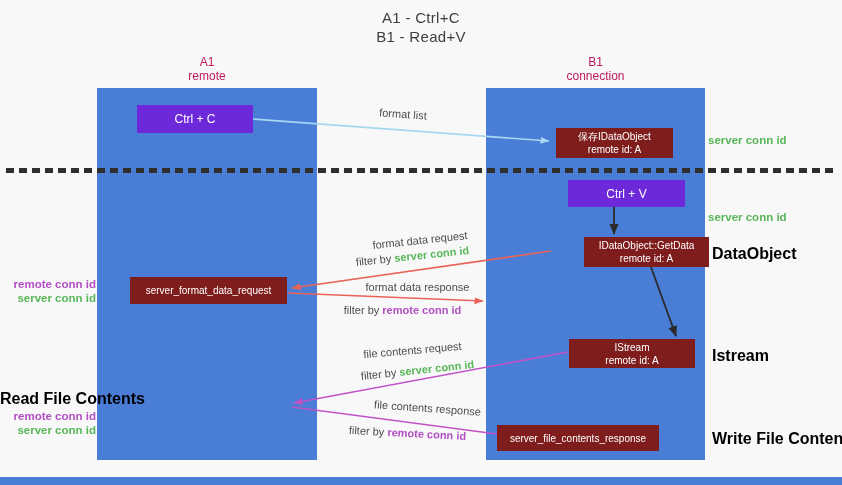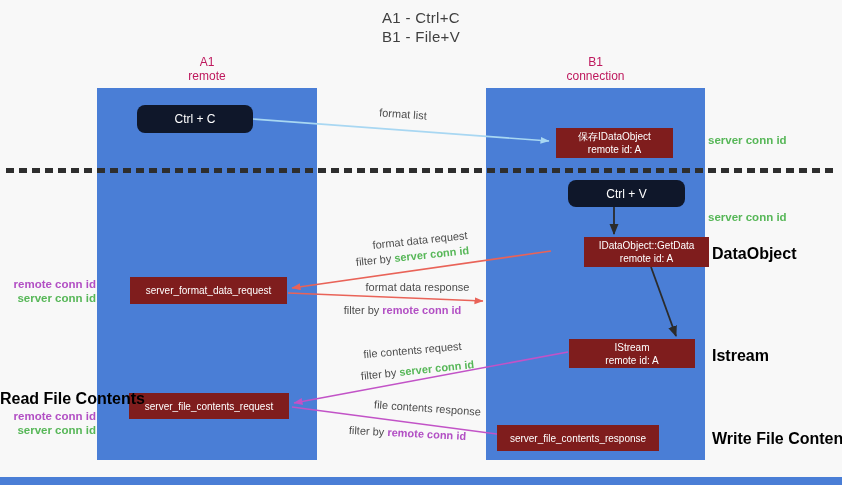--- a/index.html
+++ b/index.html
@@ -12,38 +12,38 @@
   .canvas{position:relative;width:842px;height:429px;}
   .title{position:absolute;top:8px;left:0;width:842px;text-align:center;
          font-size:15px;color:#3f3f3f;line-height:19px;letter-spacing:.3px;}
   .colhead{position:absolute;text-align:center;font-size:12px;color:#be185d;line-height:14px;}
   .lifeline{position:absolute;background:#4a7ed6;}
   .divider{position:absolute;left:6px;top:168px;width:830px;height:5px;
            background:repeating-linear-gradient(90deg,#2e2e2e 0 8px,transparent 8px 13px);}
   .bottombar{position:absolute;left:0;top:477px;width:842px;height:8px;background:#4a7ed6;}
   .box{position:absolute;display:flex;flex-direction:column;align-items:center;
        justify-content:center;color:#fff;text-align:center;}
-  .green-box{background:#0f172a;font-size:12px;border-radius:8px;}
+  .green-box{background:#6d28d9;font-size:12px;}
   .orange-box{background:#7f1d1d;font-size:10px;line-height:13px;}
   .sidelabel{position:absolute;font-size:16px;color:#000000;white-space:nowrap;font-weight:bold;}
   .conn{position:absolute;font-size:11.5px;font-weight:bold;line-height:14px;
         text-align:right;white-space:nowrap;}
   .green-t{color:#57b758;}
   .purple-t{color:#b24fc4;}
   .alabel{position:absolute;font-size:11px;color:#4d4d4d;text-align:center;white-space:nowrap;}
   .arrows{position:absolute;left:0;top:0;pointer-events:none;}
 </style>
 </head>
 <body>
 
 <div class="canvas">
 
   <div class="title">
     <div>A1 - Ctrl+C</div>
-    <div>B1 - File+V</div>
+    <div>B1 - Read+V</div>
   </div>
 
   <div class="colhead" style="left:97px;top:55px;width:220px;">
     <div>A1</div>
     <div>remote</div>
   </div>
   <div class="colhead" style="left:486px;top:55px;width:219px;">
     <div>B1</div>
     <div>connection</div>
   </div>
@@ -98,23 +98,20 @@
   <div class="box orange-box" style="left:130px;top:277px;width:157px;height:27px;">
     <div>server_format_data_request</div>
   </div>
 
 
   <div class="box orange-box" style="left:569px;top:339px;width:126px;height:29px;">
     <div>IStream</div>
     <div>remote id: A</div>
   </div>
 
-  <div class="box orange-box" style="left:129px;top:393px;width:160px;height:26px;">
-    <div>server_file_contents_request</div>
-  </div>
 
   <div class="box orange-box" style="left:497px;top:425px;width:162px;height:26px;">
     <div>server_file_contents_response</div>
   </div>
 
   <div class="conn green-t" style="left:708px;top:133px;">server conn id</div>
   <div class="conn green-t" style="left:708px;top:210px;">server conn id</div>
   <div class="sidelabel" style="left:712px;top:245px;">DataObject</div>
   <div class="sidelabel" style="left:712px;top:347px;">Istream</div>
   <div class="sidelabel" style="left:712px;top:430px;">Write File Contents</div>

